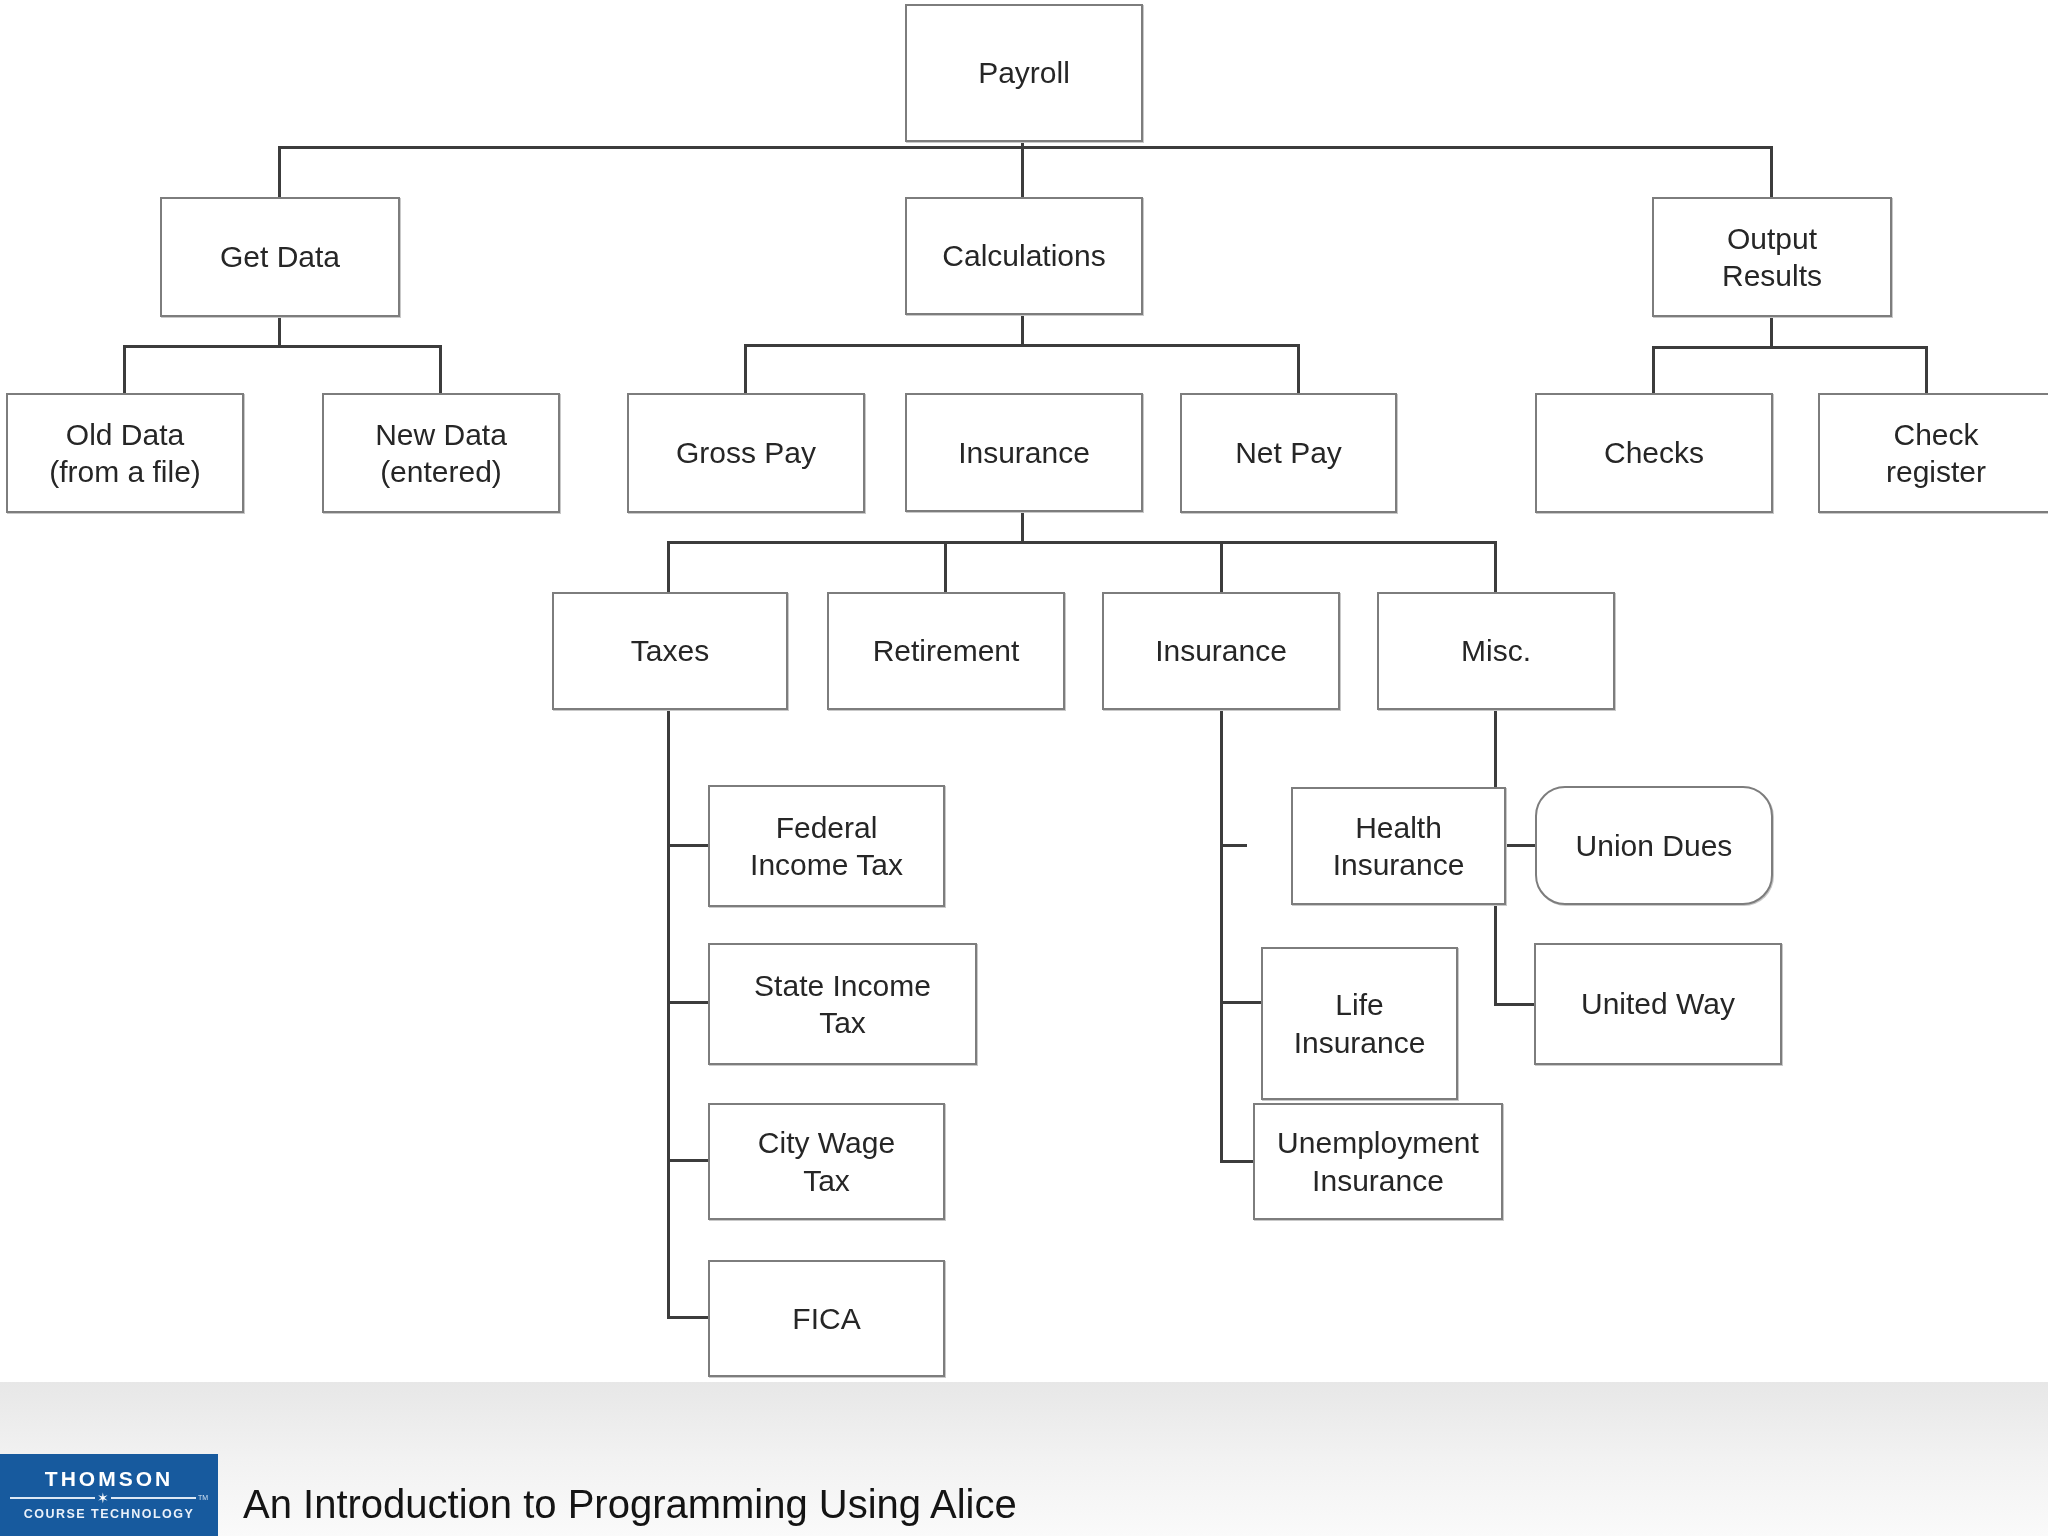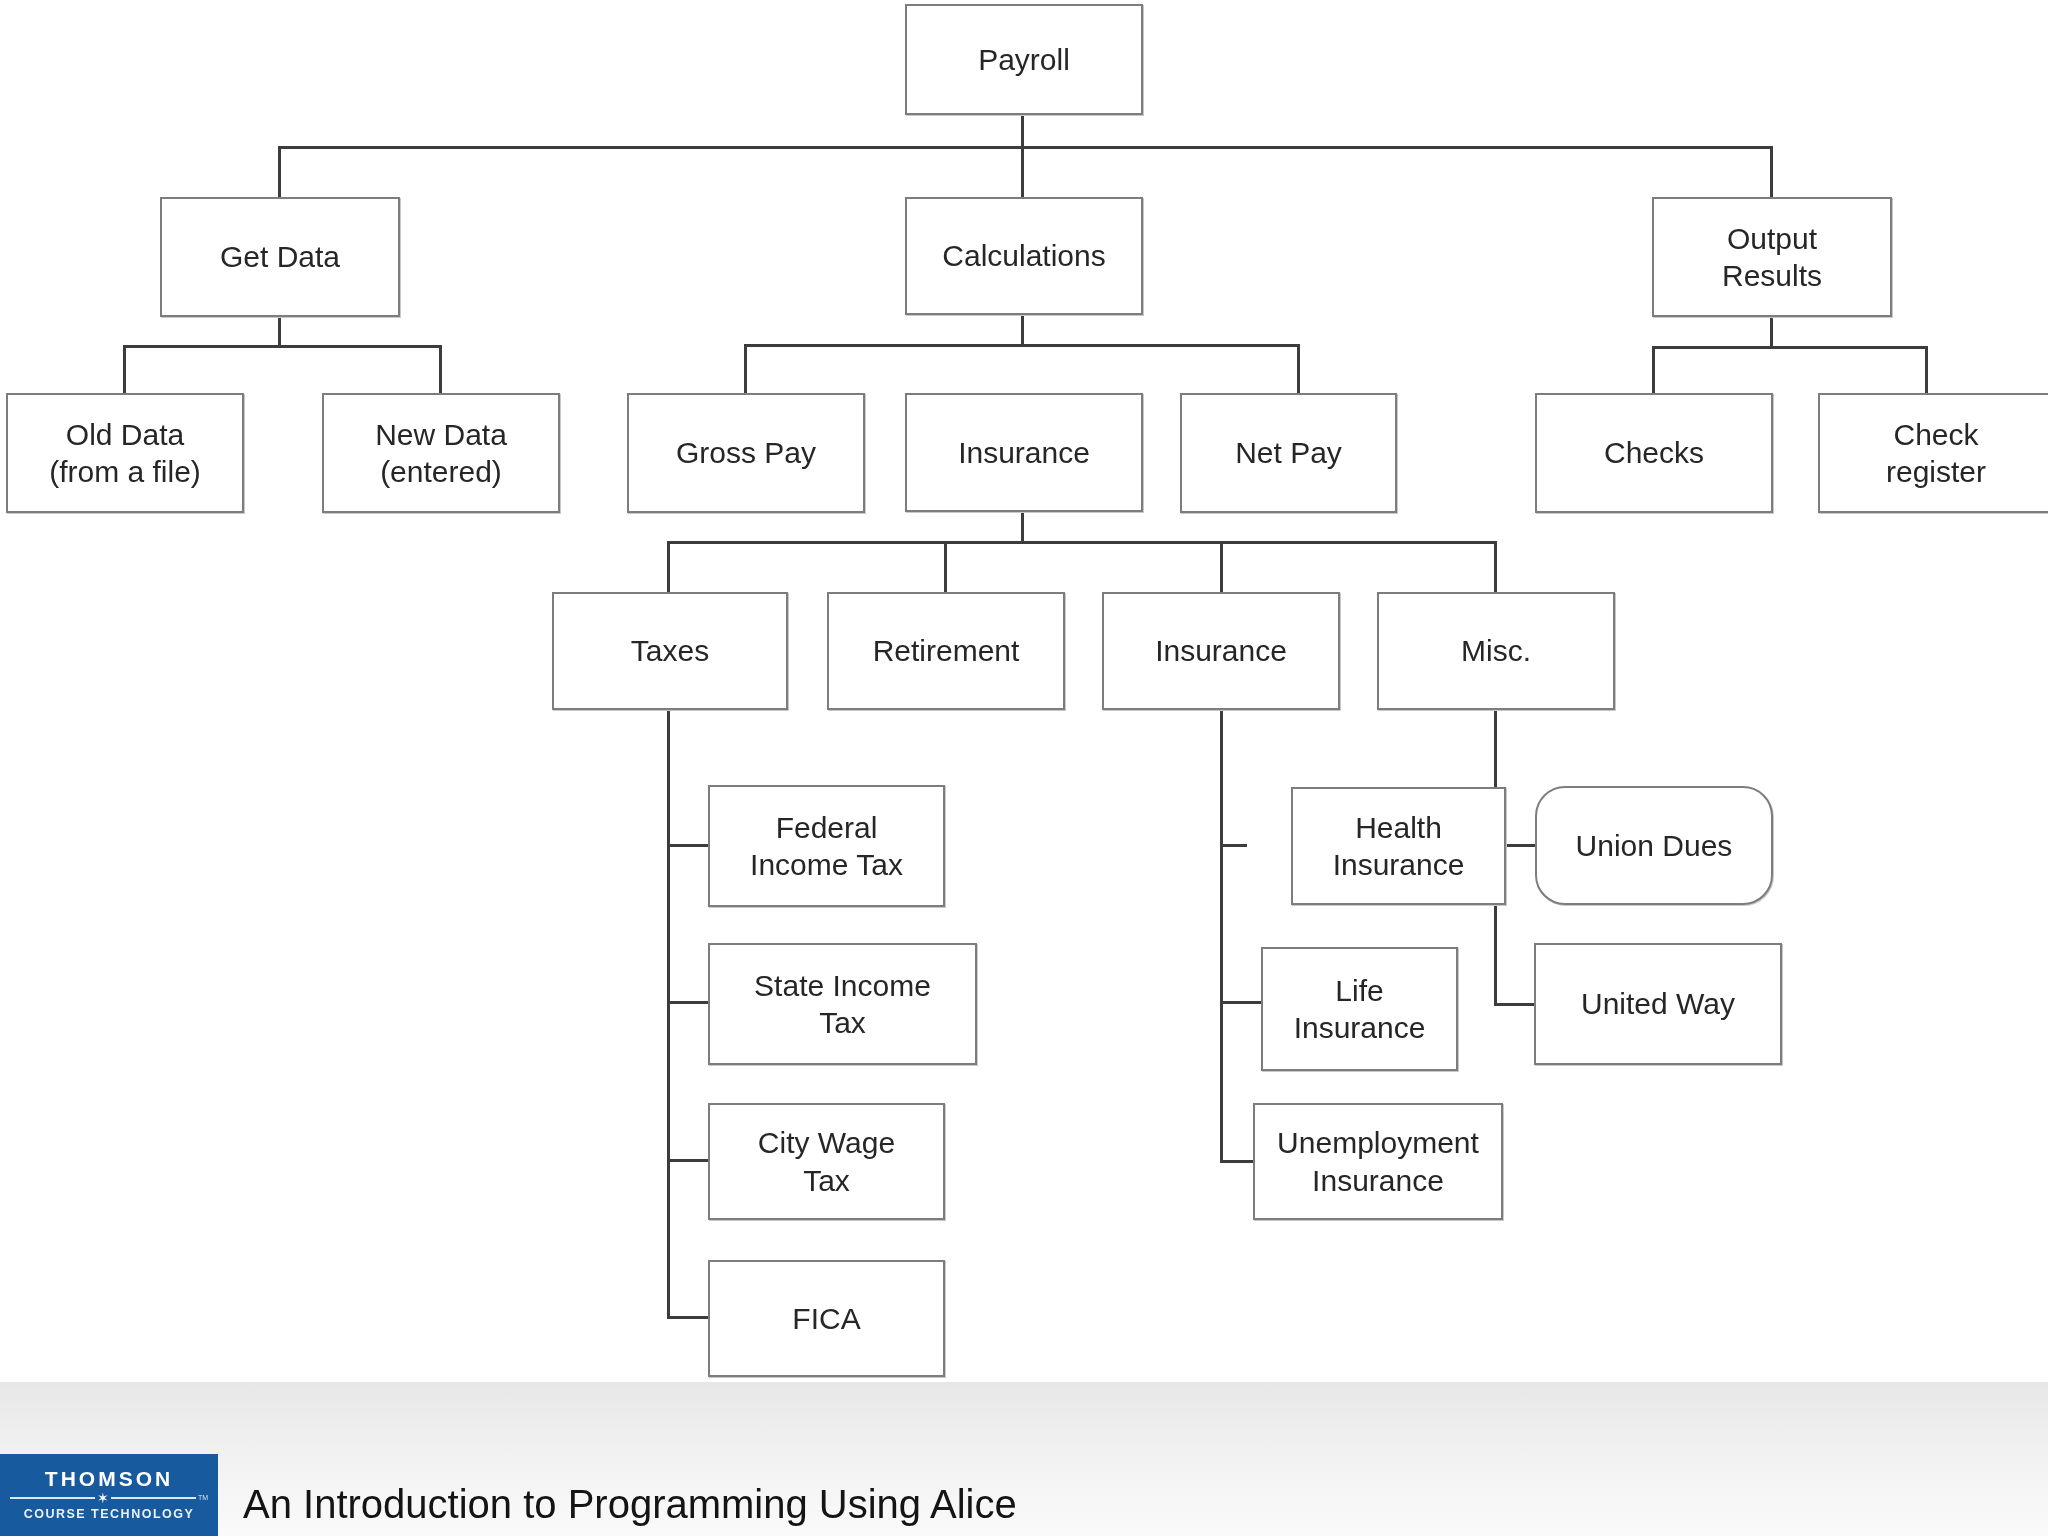--- a/index.html
+++ b/index.html
@@ -138,21 +138,21 @@
       <div class="connector" style="left: 667px; top: 1001px; width: 43px; height: 3px; background: rgb(60, 60, 60);"></div>
       <div class="connector" style="left: 667px; top: 1159px; width: 43px; height: 3px; background: rgb(60, 60, 60);"></div>
       <div class="connector" style="left: 667px; top: 1316px; width: 43px; height: 3px; background: rgb(60, 60, 60);"></div>
       <div class="connector" style="left: 1220px; top: 708px; width: 3px; height: 455px; background: rgb(60, 60, 60);"></div>
       <div class="connector" style="left: 1220px; top: 844px; width: 27px; height: 3px; background: rgb(60, 60, 60);"></div>
       <div class="connector" style="left: 1220px; top: 1001px; width: 43px; height: 3px; background: rgb(60, 60, 60);"></div>
       <div class="connector" style="left: 1220px; top: 1160px; width: 35px; height: 3px; background: rgb(60, 60, 60);"></div>
       <div class="connector" style="left: 1494px; top: 708px; width: 3px; height: 298px; background: rgb(60, 60, 60);"></div>
       <div class="connector" style="left: 1494px; top: 844px; width: 43px; height: 3px; background: rgb(60, 60, 60);"></div>
       <div class="connector" style="left: 1494px; top: 1003px; width: 42px; height: 3px; background: rgb(60, 60, 60);"></div>
-      <div class="node" style="left: 905px; top: 4px; width: 238px; height: 111px; border-color: rgb(125, 125, 125); text-align: right;"><span>Payroll</span></div>
+      <div class="node" style="left: 905px; top: 4px; width: 238px; height: 138px; border-color: rgb(125, 125, 125); text-align: right;"><span>Payroll</span></div>
       <div class="node" style="left: 160px; top: 197px; width: 240px; height: 120px; border-color: rgb(125, 125, 125);"><span>Get Data</span></div>
       <div class="node" style="left: 905px; top: 197px; width: 238px; height: 118px; border-color: rgb(125, 125, 125);"><span>Calculations</span></div>
       <div class="node" style="left: 1652px; top: 197px; width: 240px; height: 120px; border-color: rgb(125, 125, 125);"><span>Output
 Results</span></div>
       <div class="node" style="left: 6px; top: 393px; width: 238px; height: 120px; border-color: rgb(125, 125, 125);"><span>Old Data
 (from a file)</span></div>
       <div class="node" style="left: 322px; top: 393px; width: 238px; height: 120px; border-color: rgb(125, 125, 125);"><span>New Data
 (entered)</span></div>
       <div class="node" style="left: 627px; top: 393px; width: 238px; height: 120px; border-color: rgb(125, 125, 125);"><span>Gross Pay</span></div>
       <div class="node" style="left: 905px; top: 393px; width: 238px; height: 119px; border-color: rgb(125, 125, 125);"><span>Insurance</span></div>
@@ -166,21 +166,21 @@
       <div class="node" style="left: 1377px; top: 592px; width: 238px; height: 118px; border-color: rgb(125, 125, 125);"><span>Misc.</span></div>
       <div class="node" style="left: 708px; top: 785px; width: 237px; height: 122px; border-color: rgb(125, 125, 125);"><span>Federal
 Income Tax</span></div>
       <div class="node" style="left: 708px; top: 943px; width: 269px; height: 122px; border-color: rgb(125, 125, 125);"><span>State Income
 Tax</span></div>
       <div class="node" style="left: 708px; top: 1103px; width: 237px; height: 117px; border-color: rgb(125, 125, 125);"><span>City Wage
 Tax</span></div>
       <div class="node" style="left: 708px; top: 1260px; width: 237px; height: 117px; border-color: rgb(125, 125, 125);"><span>FICA</span></div>
       <div class="node" style="left: 1245px; top: 787px; width: 215px; height: 118px; border-color: rgb(125, 125, 125); margin-left: 46px;"><span>Health
 Insurance</span></div>
-      <div class="node" style="left: 1261px; top: 947px; width: 197px; height: 124px; border-color: rgb(125, 125, 125);"><span>Life
+      <div class="node" style="left: 1261px; top: 947px; width: 197px; height: 153px; border-color: rgb(125, 125, 125);"><span>Life
 Insurance</span></div>
       <div class="node" style="left: 1253px; top: 1103px; width: 250px; height: 117px; border-color: rgb(125, 125, 125);"><span>Unemployment
 Insurance</span></div>
       <div class="node" style="left: 1535px; top: 786px; width: 238px; height: 119px; border-color: rgb(125, 125, 125); border-radius: 30px;"><span>Union Dues</span></div>
       <div class="node" style="left: 1534px; top: 943px; width: 248px; height: 122px; border-color: rgb(125, 125, 125);"><span>United Way</span></div>
     </div>
 
   <div class="footer-band"></div>
 
   <div class="logo">

